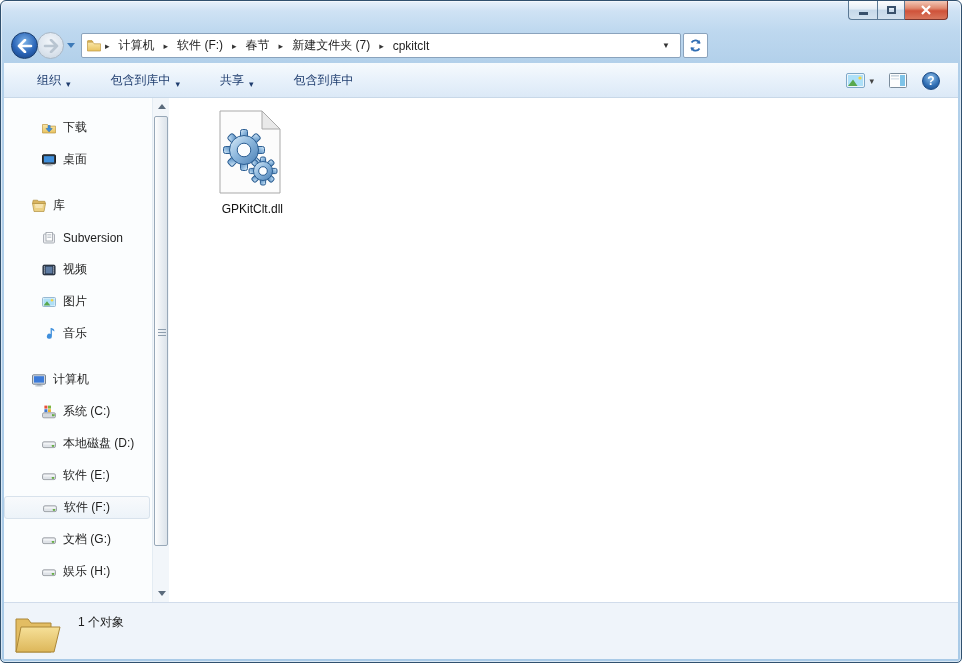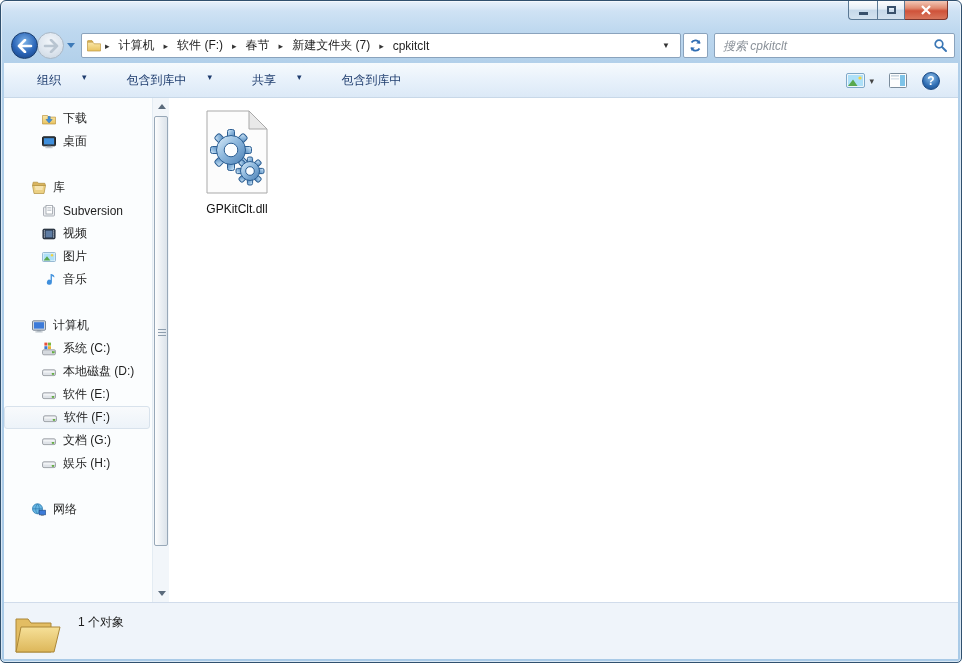--- a/index.html
+++ b/index.html
@@ -34,47 +34,47 @@
     display:flex;align-items:center;justify-content:center;cursor:pointer;}
   .searchbox{position:absolute;left:713px;top:2px;width:241px;height:25px;background:#fff;border:1px solid #8aa3bd;border-radius:2px;
     display:flex;align-items:center;padding:0 6px;}
   .searchbox input{flex:1;border:none;outline:none;font-size:12px;font-style:italic;color:#555;background:transparent;
     font-family:"Liberation Sans","DejaVu Sans",sans-serif;}
   .searchbox input::placeholder{color:#8a9199;font-style:italic;}
   
   .toolbar{position:absolute;top:62px;left:3px;right:3px;height:35px;
     background:linear-gradient(180deg,#f6fafd,#e9f2fb 45%,#dce9f7);border-bottom:1px solid #c8d8e8;
     display:flex;align-items:center;padding-left:24px;}
-  .tbtn{font-size:12px;color:#1e3c6e;padding:4px 9px;margin-right:22px;border-radius:2px;cursor:pointer;display:flex;align-items:flex-start;gap:21px;}
+  .tbtn{font-size:12px;color:#1e3c6e;padding:4px 9px;margin-right:22px;border-radius:2px;cursor:pointer;display:flex;align-items:flex-end;gap:5px;}
   .tbtn .dd{font-size:9px;color:#1e3c6e;}
   .tool-right{position:absolute;right:18px;top:0;height:35px;display:flex;align-items:center;gap:15px;}
   .tool-ic{display:flex;align-items:center;gap:4px;cursor:pointer;}
   .helpbtn{width:18px;height:18px;border-radius:50%;background:radial-gradient(circle at 50% 30%,#8fc0ea,#2f6db3 60%,#1b4a85);
     color:#fff;font-size:12px;font-weight:bold;display:flex;align-items:center;justify-content:center;cursor:pointer;border:1px solid #1b4a85;}
   
   .content{position:absolute;top:97px;left:3px;right:3px;bottom:60px;background:#fff;}
   .sidebar{position:absolute;left:0;top:0;bottom:0;width:148px;background:#fbfdfe;padding-top:9px;overflow:hidden;}
   .srow{height:23px;display:flex;align-items:center;gap:6px;font-size:12px;color:#1e1e1e;cursor:pointer;padding-left:27px;white-space:nowrap;}
-  .srow.child{padding-left:37px;}
+  .srow.child{padding-left:37px;margin-top:9px;}
   .srow.selected{background:linear-gradient(#f8fafc,#edf3f9);border:1px solid #d8e2ec;border-radius:3px;margin-right:2px;}
   .sgap{height:23px;}
   .sic{width:16px;height:16px;flex:0 0 16px;}
   
   .scrollbar{position:absolute;left:148px;top:0;bottom:0;width:17px;background:#f2f6fa;border-left:1px solid #e4ecf3;}
   .scr-btn{position:absolute;left:0;width:17px;height:17px;display:flex;align-items:center;justify-content:center;cursor:pointer;}
   .scr-up{top:0;} .scr-down{bottom:0;}
   .tri-up{width:0;height:0;border-left:4px solid transparent;border-right:4px solid transparent;border-bottom:5px solid #5b6b7c;}
   .tri-down{width:0;height:0;border-left:4px solid transparent;border-right:4px solid transparent;border-top:5px solid #5b6b7c;}
   .scr-thumb{position:absolute;left:1px;top:18px;width:14px;height:430px;border:1px solid #98a8b8;border-radius:2px;
     background:linear-gradient(90deg,#fdfdfd,#e8edf2 60%,#dce3ea);cursor:grab;}
   .grip{position:absolute;left:3px;top:212px;width:8px;height:8px;
     background:repeating-linear-gradient(180deg,#8d9dad 0 1px,transparent 1px 3px);}
   
   .main{position:absolute;left:165px;right:0;top:0;bottom:0;background:#fff;}
-  .filetile{position:absolute;left:22px;top:12px;width:92px;text-align:center;cursor:pointer;}
+  .filetile{position:absolute;left:22px;top:12px;width:92px;text-align:right;cursor:pointer;}
   .filetile .fname{font-size:12px;color:#111;margin-top:4px;}
   
   .statusbar{position:absolute;left:3px;right:3px;bottom:3px;height:57px;background:#eff4fa;border-top:1px solid #d1dceb;}
   .statusbar .bigfolder{position:absolute;left:7px;top:5px;}
   .statusbar .count{position:absolute;left:74px;top:11px;font-size:12px;color:#1e1e1e;text-align:center;}
 </style>
 </head>
 <body>
 
 <svg width="0" height="0" style="position:absolute">
@@ -147,27 +147,20 @@
 
     <div class="refreshbtn">
       <svg width="15" height="15" viewBox="0 0 15 15">
         <path d="M3.2 9.5 a4.6 4.6 0 0 0 8.3 1" fill="none" stroke="#2f6db3" stroke-width="1.8"></path>
         <path d="M11.8 5.5 a4.6 4.6 0 0 0 -8.3 -1" fill="none" stroke="#2f6db3" stroke-width="1.8"></path>
         <path d="M11.6 2 v3.4 h-3.4z" fill="#2f6db3"></path>
         <path d="M3.4 13 v-3.4 h3.4z" fill="#2f6db3"></path>
       </svg>
     </div>
 
-    <div class="searchbox">
-      <input type="text" placeholder="搜索 cpkitclt" style="">
-      <svg width="15" height="15" viewBox="0 0 15 15">
-        <circle cx="6" cy="6" r="3.8" fill="none" stroke="#3a76b5" stroke-width="1.7"></circle>
-        <path d="M9 9 l4 4" stroke="#3a76b5" stroke-width="2" stroke-linecap="round"></path>
-      </svg>
-    </div>
   </div>
 
   <div class="toolbar">
     <div class="tbtn">
       <span>组织</span>
       <span class="dd">▾</span>
     </div>
     <div class="tbtn">
       <span>包含到库中</span>
       <span class="dd">▾</span>

